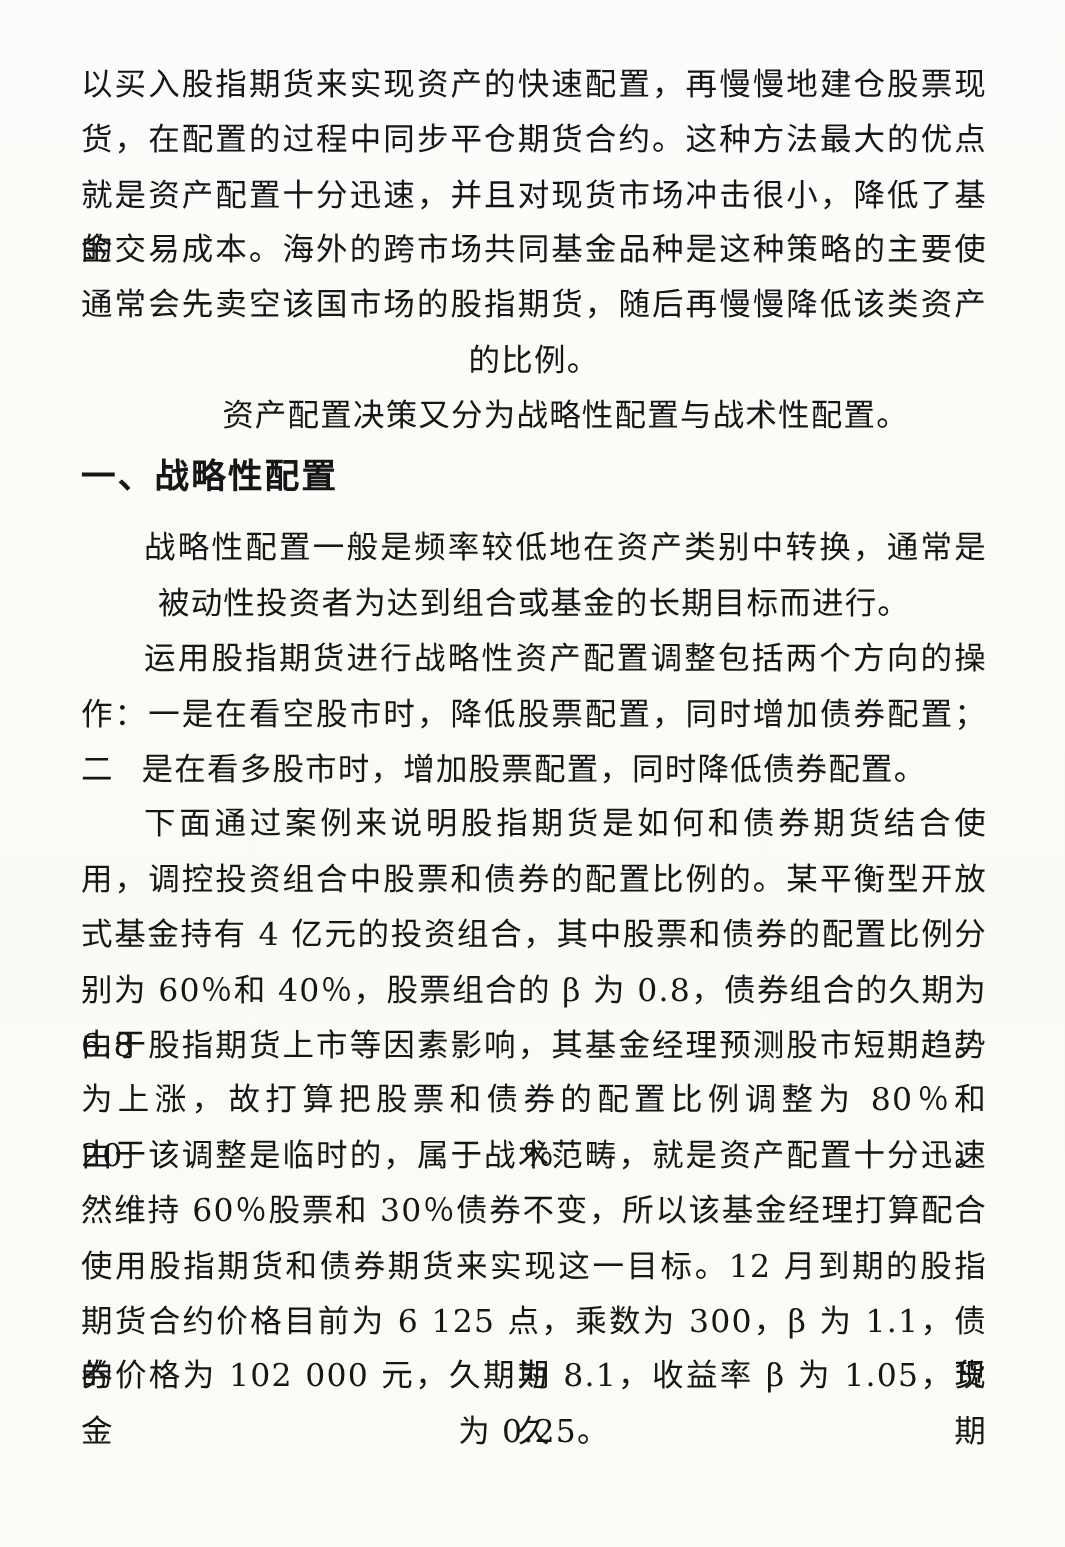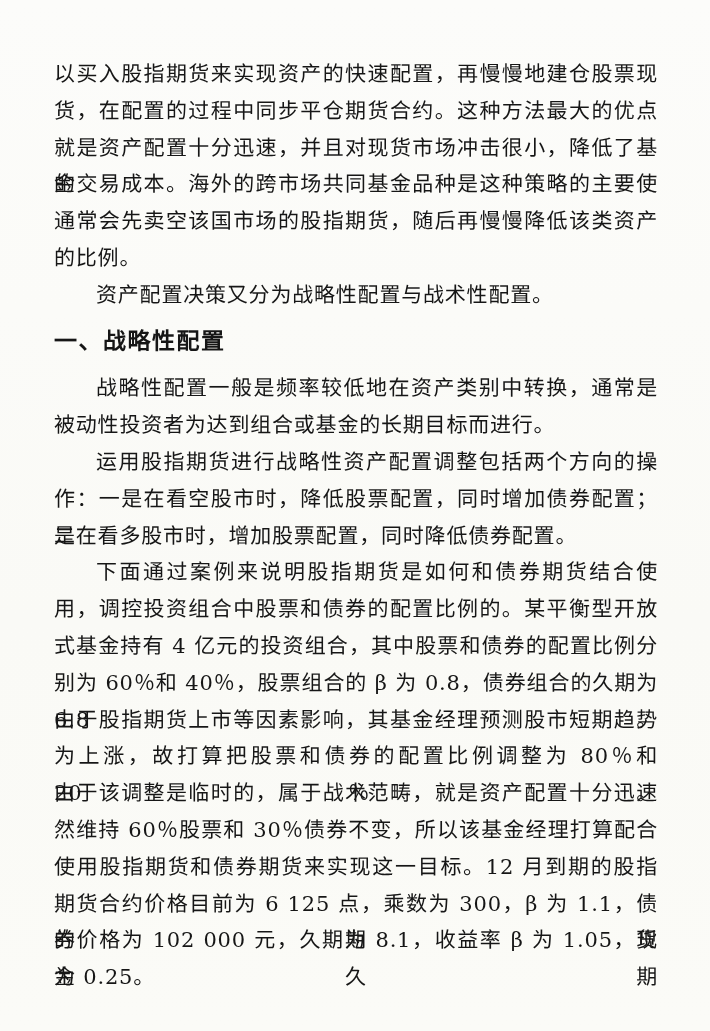--- a/index.html
+++ b/index.html
@@ -16,45 +16,45 @@
     color: #161616;
   }
   .page {
     position: absolute;
     inset: 0;
     background: linear-gradient(180deg, #fcfcfa 0%, #fafaf6 60%, #fbfbf7 100%);
   }
   .page-text {
     position: absolute;
     left: 54px;
-    top: 56px;
+    top: 38px;
     width: 604px;
   }
   .line {
     font-size: 21px;
     letter-spacing: 0.8px;
     line-height: 36.8px;
     height: 36.8px;
     white-space: normal;
-    text-align: left;
+    text-align: center;
   }
   .line.fill {
     text-align: justify;
     text-align-last: justify;
     text-justify: inter-character;
   }
   .line.indent {
     text-indent: 2em;
   }
   .line.heading {
     font-family: "DejaVu Sans", "Liberation Sans", sans-serif;
     font-weight: 700;
     font-size: 23px;
     letter-spacing: 1.5px;
-    margin-top: 9px;
+    margin-top: 4px;
     margin-bottom: 11px;
     text-align: left;
     text-align-last: left;
   }
 </style>
 </head>
 <body>
 
 <div class="page">
   <div class="page-text">

